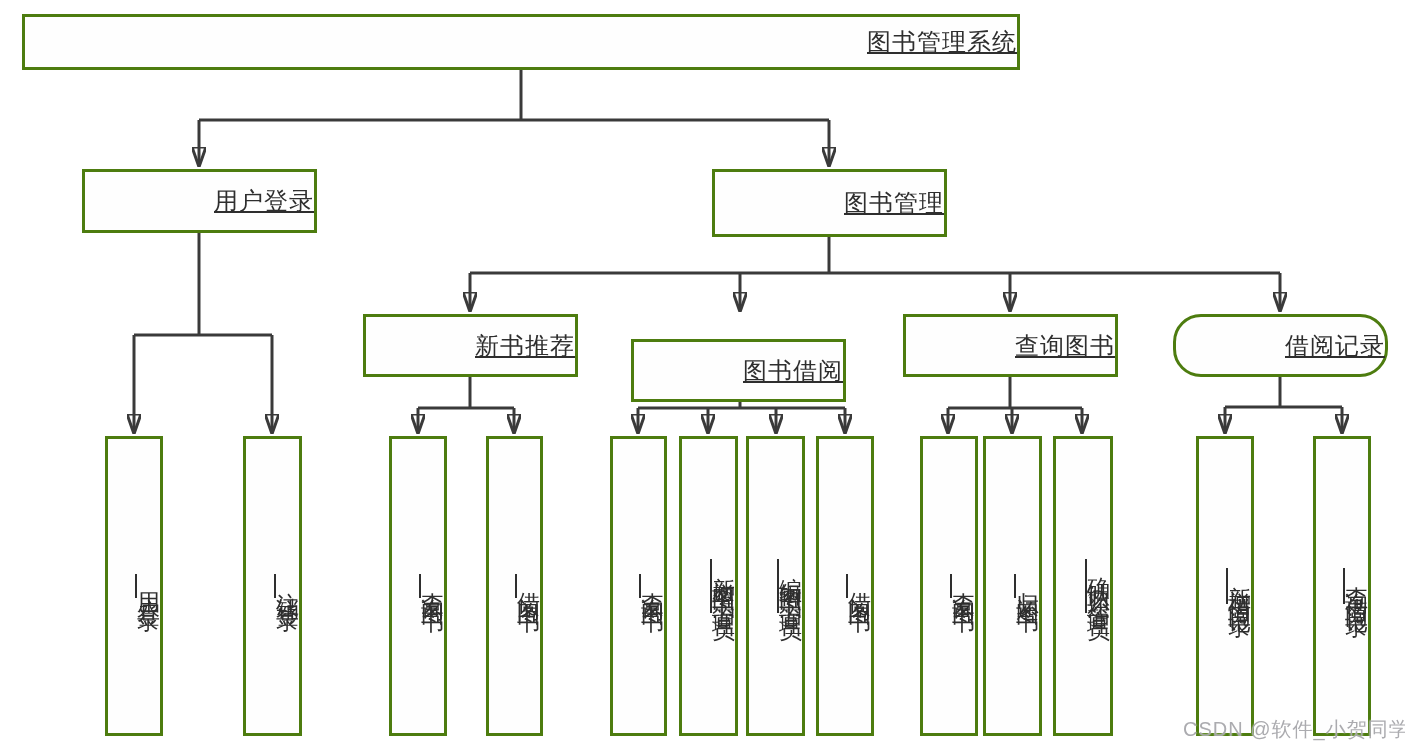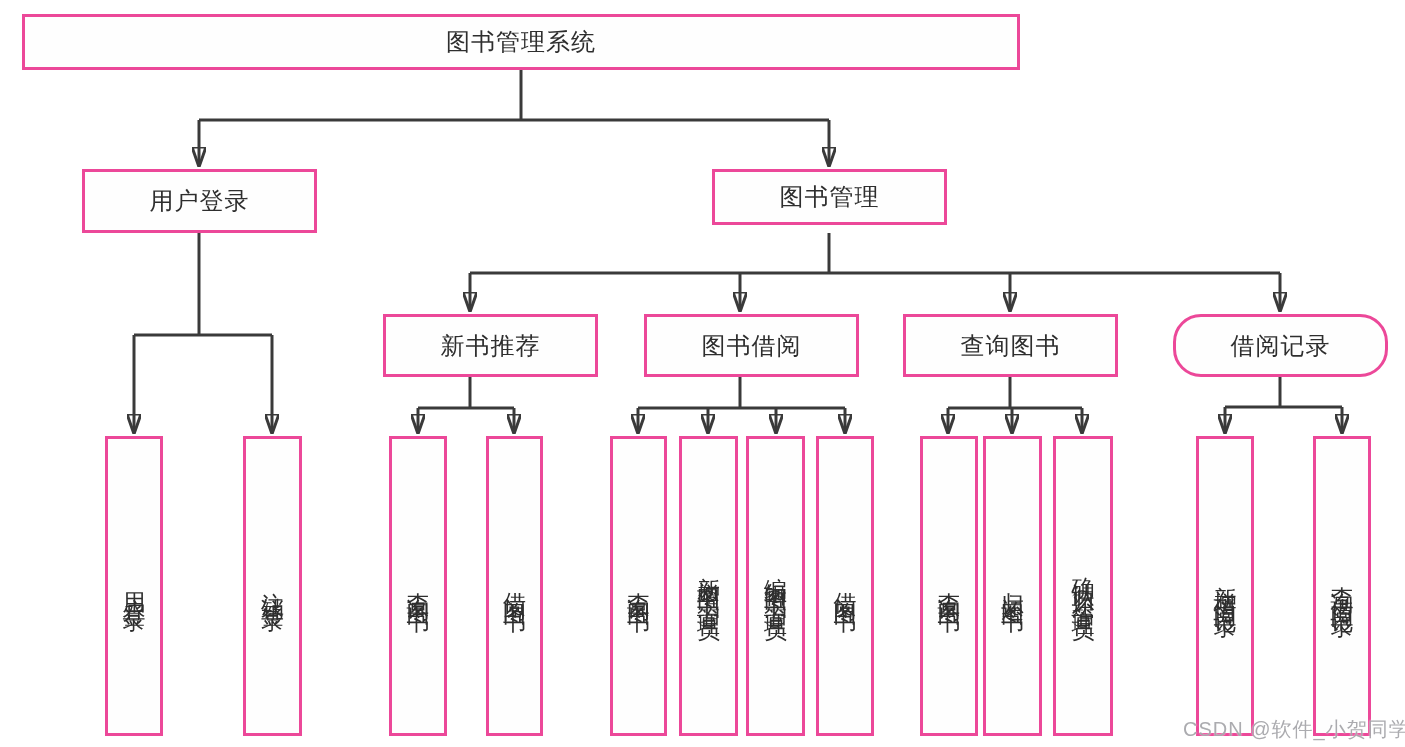--- a/index.html
+++ b/index.html
@@ -23,39 +23,40 @@
     z-index: 1;
   }
   svg.wires line, svg.wires path {
     stroke: #3a3a3a;
     stroke-width: 3;
     fill: none;
   }
   .node {
     position: absolute;
     box-sizing: border-box;
-    border: 3px solid #ec4899;
+    border: 3px solid #4d7c0f;
     background: #fefefe;
     display: flex;
     align-items: center;
-    justify-content: center;
+    justify-content: flex-end;
     color: #2e2e2e;
     z-index: 2;
+    text-decoration: underline;
   }
   .hbox {
     font-size: 24px;
     letter-spacing: 1px;
     white-space: nowrap;
   }
   .root  { left: 22px;  top: 14px;  width: 998px; height: 56px; }
   .lv1-a { left: 82px;  top: 169px; width: 235px; height: 64px; }
-  .lv1-b { left: 712px; top: 169px; width: 235px; height: 56px; }
+  .lv1-b { left: 712px; top: 169px; width: 235px; height: 68px; }
   .lv2   { top: 314px; height: 63px; width: 215px; }
-  .lv2-a { left: 383px; }
-  .lv2-b { left: 644px; }
+  .lv2-a { left: 363px; }
+  .lv2-b { left: 631px; margin-top: 25px; }
   .lv2-c { left: 903px; }
   .lv2-d { left: 1173px; border-radius: 28px; }
   .leaf {
     top: 436px;
     height: 300px;
   }
   .vtext {
     writing-mode: vertical-rl;
     text-orientation: mixed;
     font-size: 23px;

